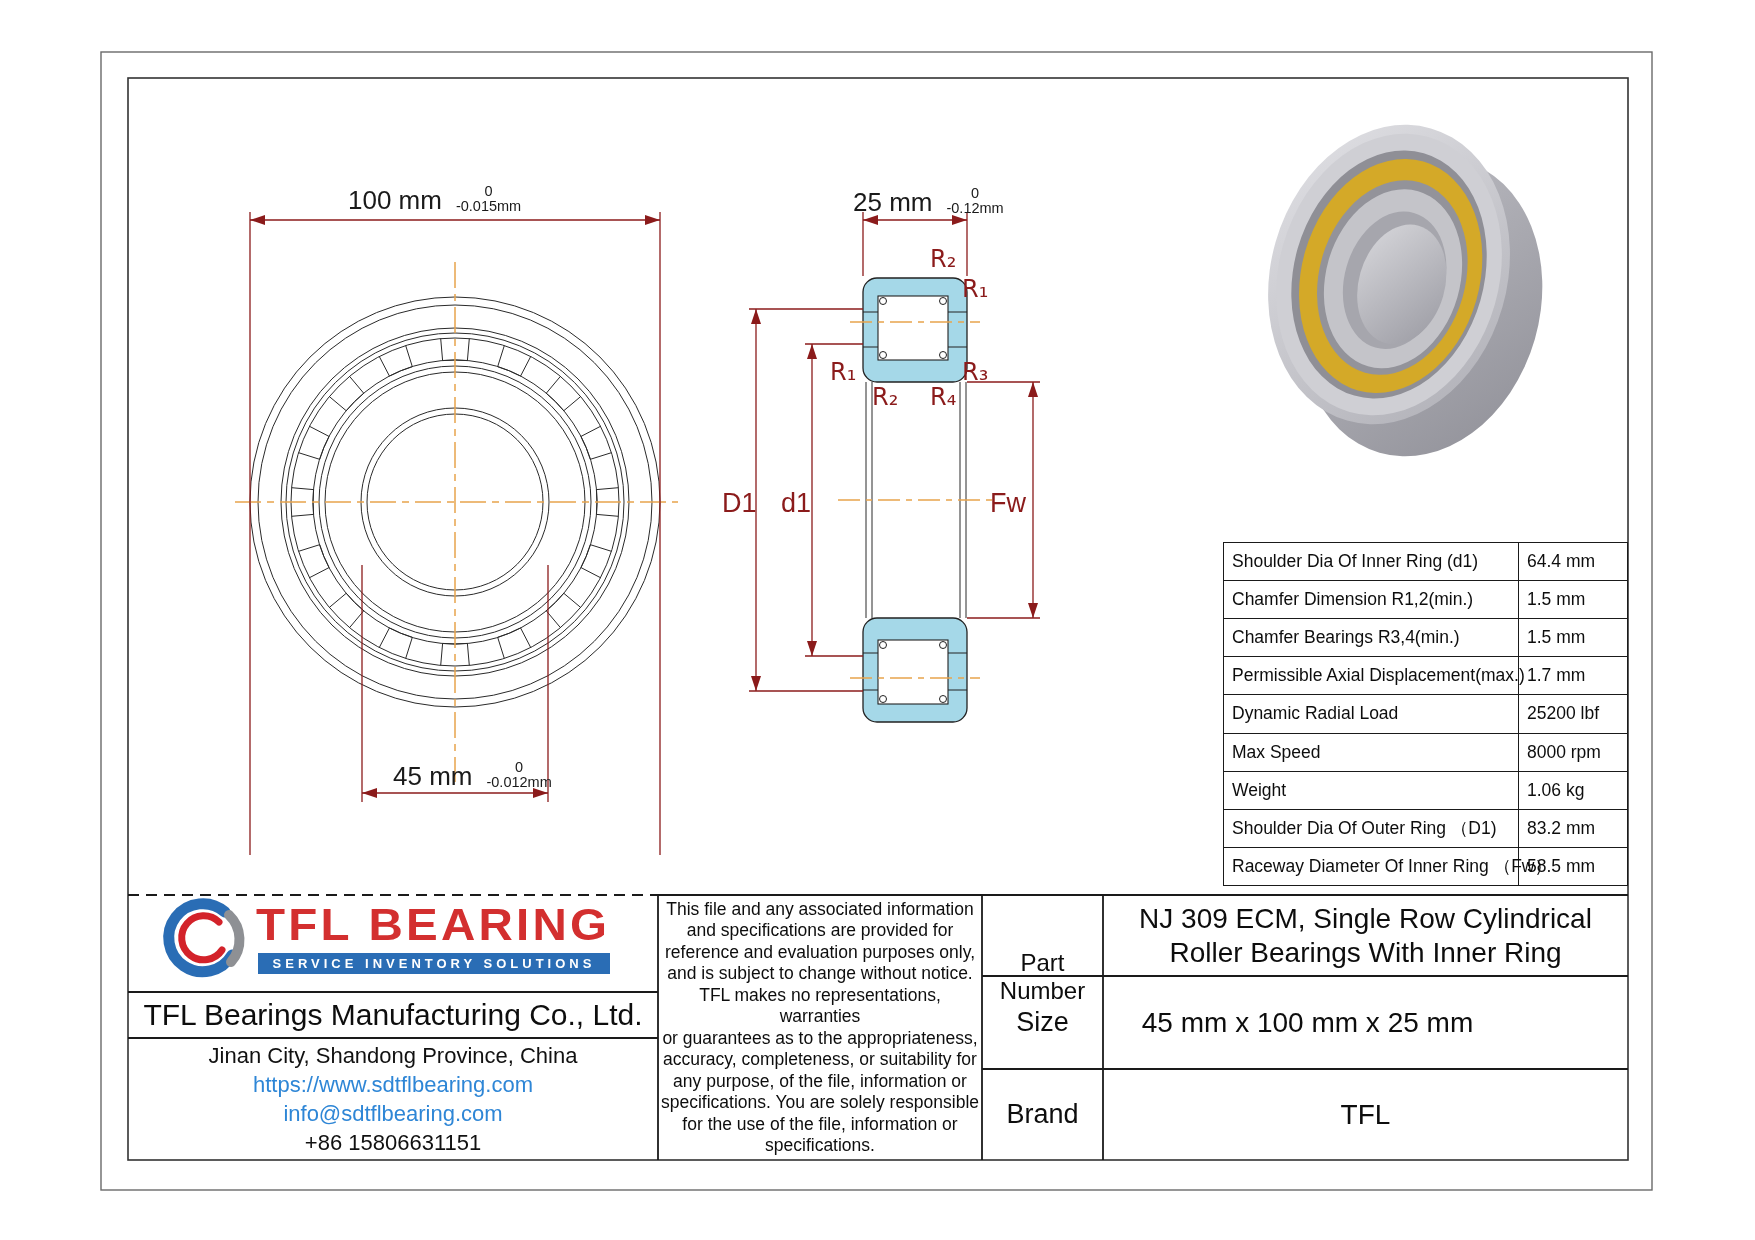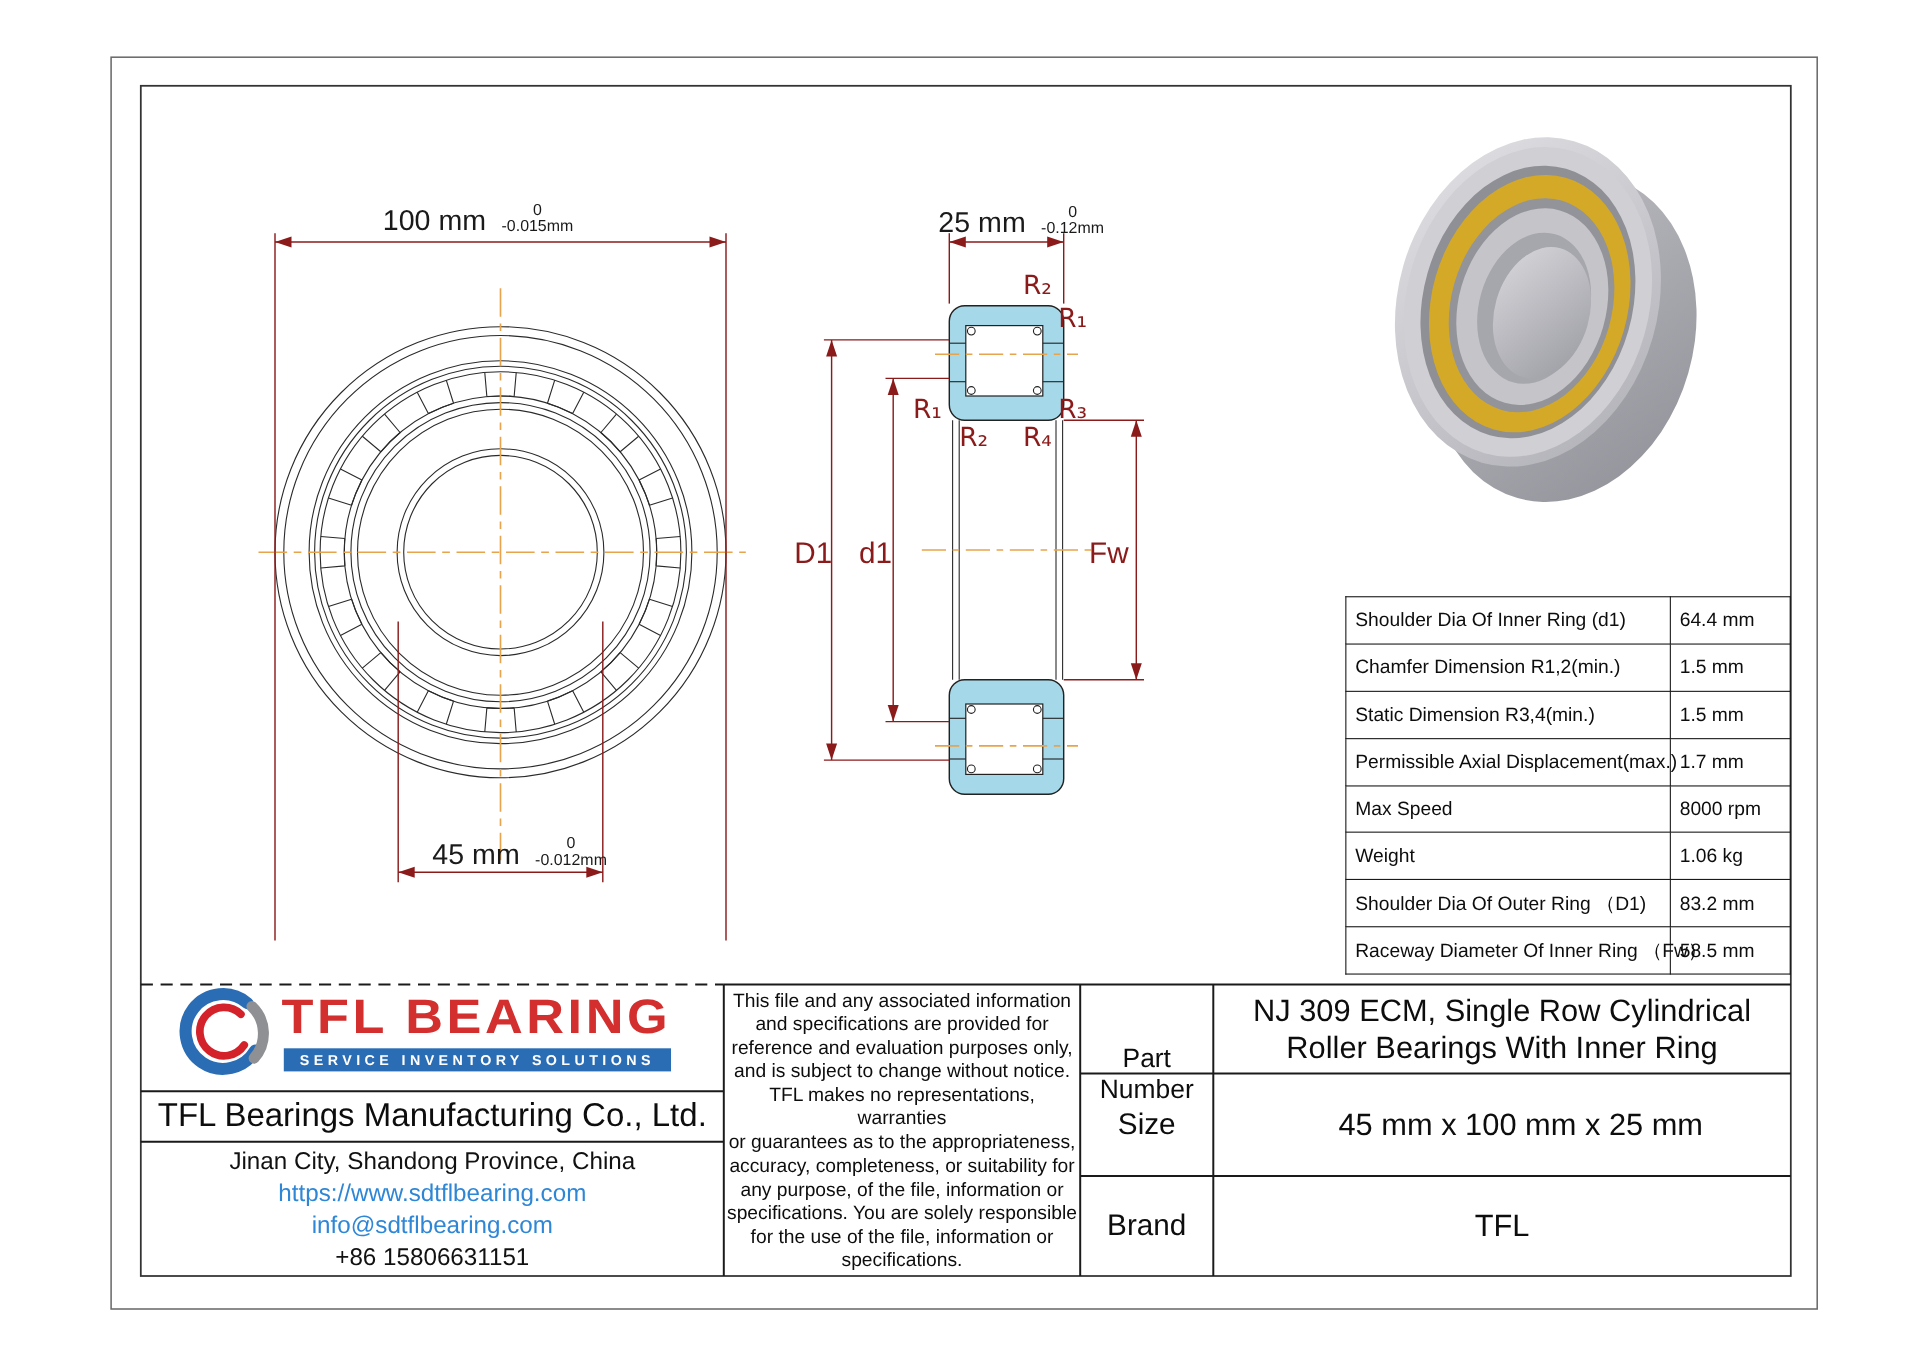--- a/index.html
+++ b/index.html
@@ -240,26 +240,30 @@
     <tbody>
         <tr>
           <td>Shoulder Dia Of Inner Ring (d1)</td>
           <td class="val">64.4 mm</td>
         </tr>
     <tr>
           <td>Chamfer Dimension R1,2(min.)</td>
           <td class="val">1.5 mm</td>
         </tr>
     <tr>
-          <td>Static Dimension R3,4(min.)</td>
+          <td>Chamfer Bearings R3,4(min.)</td>
           <td class="val">1.5 mm</td>
         </tr>
     <tr>
           <td>Permissible Axial Displacement(max.)</td>
           <td class="val">1.7 mm</td>
+        </tr>
+    <tr>
+          <td>Dynamic Radial Load</td>
+          <td class="val">25200 lbf</td>
         </tr>
     <tr>
           <td>Max Speed</td>
           <td class="val">8000 rpm</td>
         </tr>
     <tr>
           <td>Weight</td>
           <td class="val">1.06 kg</td>
         </tr>
     <tr>
@@ -298,18 +302,18 @@
 for the use of the file, information or
 specifications.</div>
   </div>
 
   <div class="tb-cell field-label" style="left:982px;top:936px;width:121px;height:81px;">Part Number</div>
   <div class="tb-cell field-value" style="left:1103px;top:895px;width:525px;height:81px;">
     <div style="width:480px;">NJ 309 ECM, Single Row Cylindrical Roller Bearings With Inner Ring</div>
   </div>
 
   <div class="tb-cell field-label" style="left:982px;top:976px;width:121px;height:93px;font-size:27px;">Size</div>
-  <div class="tb-cell field-value" style="left:1120px;top:976px;width:525px;height:93px;">45 mm x 100 mm x 25 mm</div>
+  <div class="tb-cell field-value" style="left:1045px;top:976px;width:525px;height:93px;">45 mm x 100 mm x 25 mm</div>
 
   <div class="tb-cell field-value" style="left:1103px;top:1069px;width:525px;height:91px;">TFL</div>
   <div class="tb-cell field-label" style="left:982px;top:1069px;width:121px;height:91px;font-size:27px;">Brand</div>
 
 </div>
 
 </body></html>

